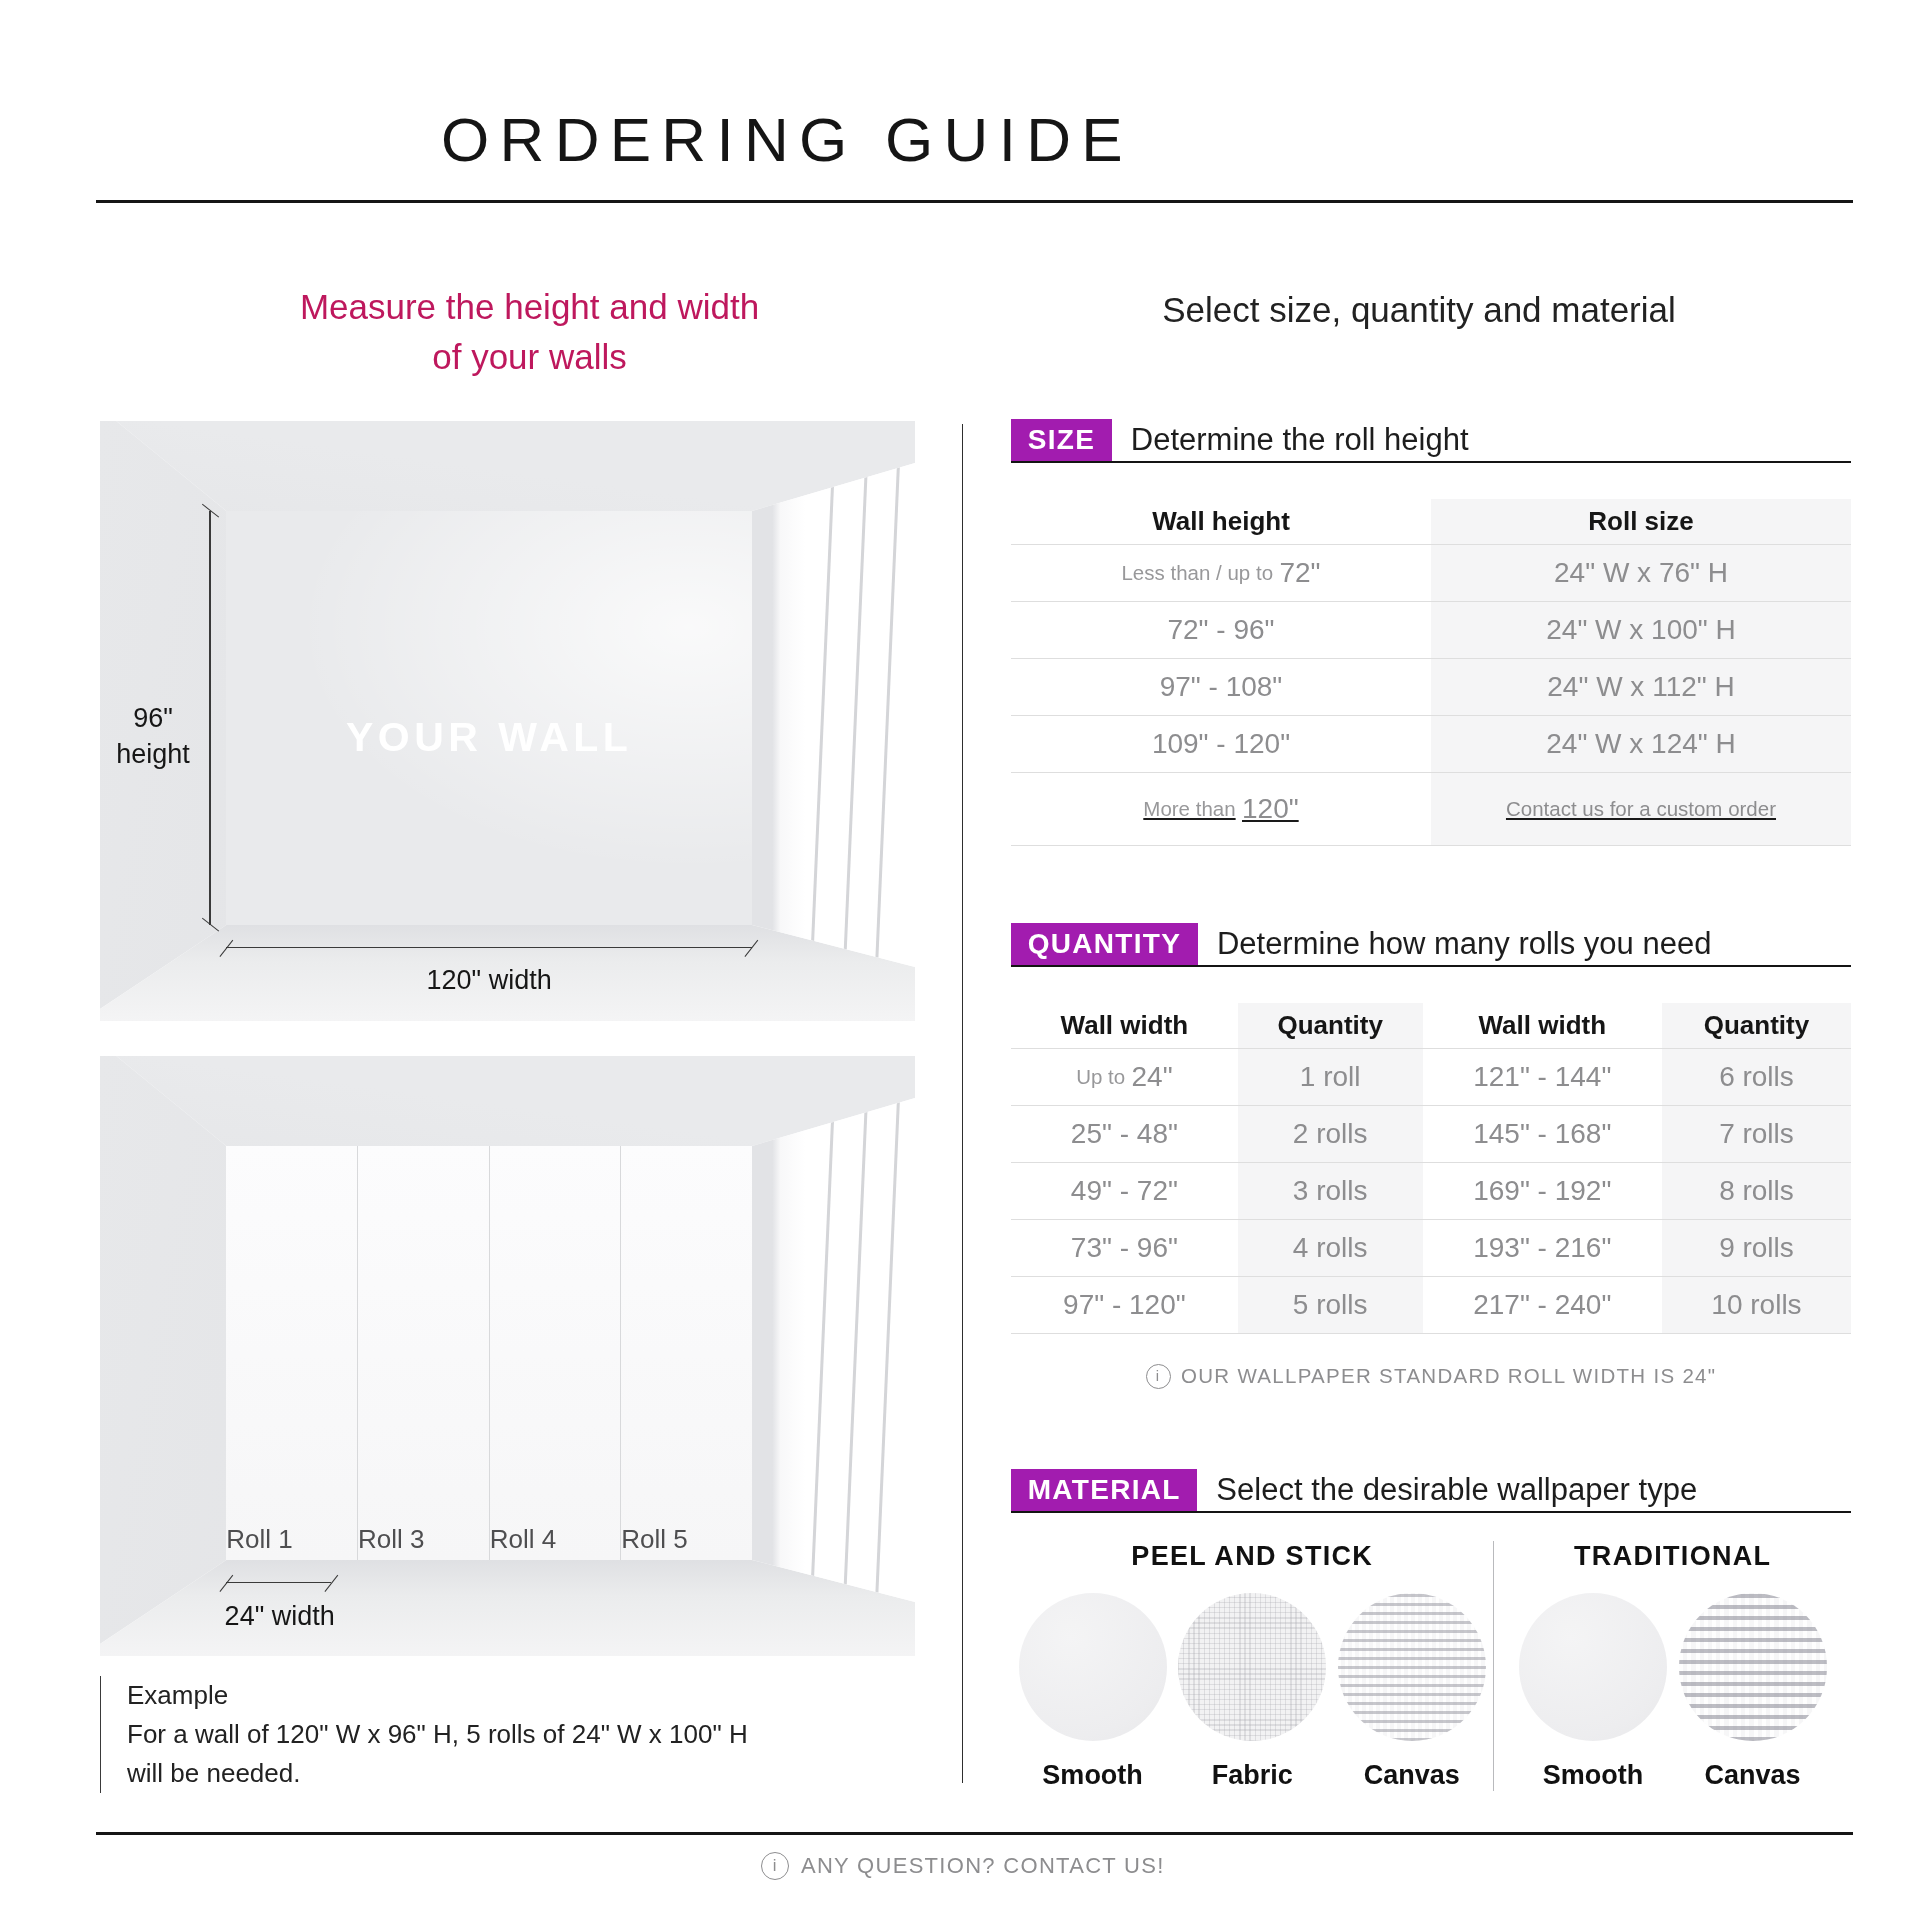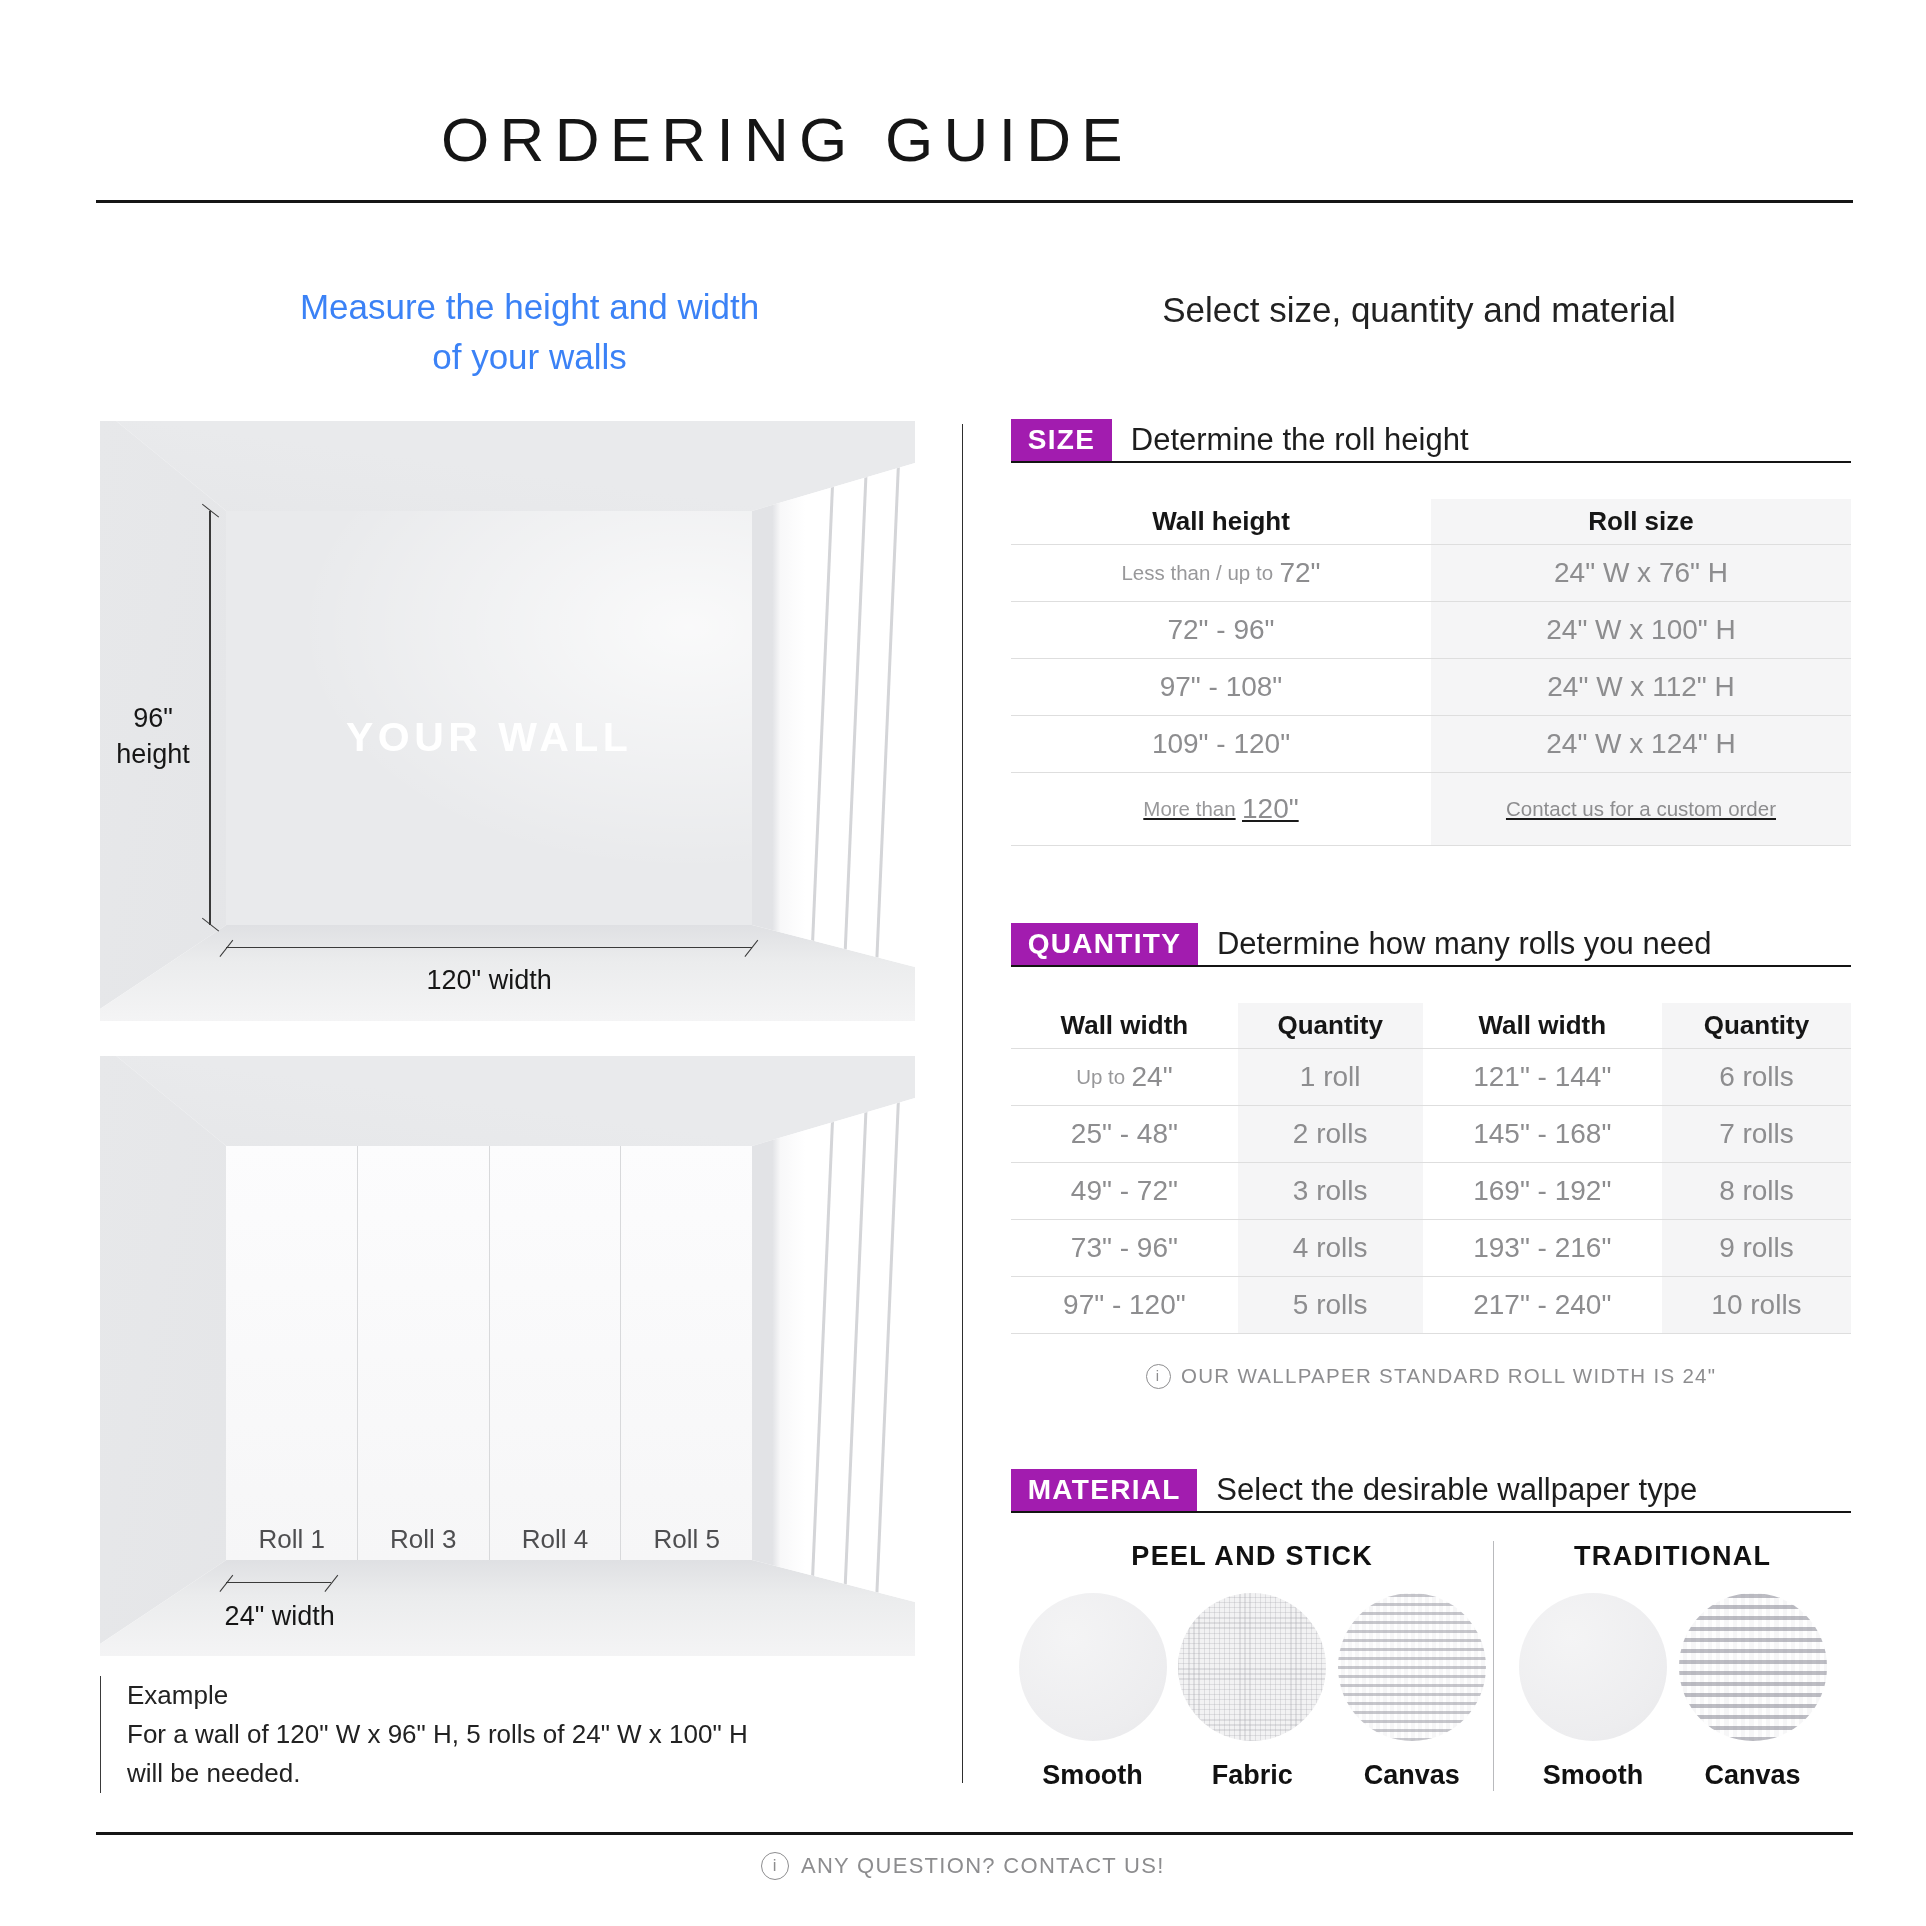--- a/index.html
+++ b/index.html
@@ -8,21 +8,21 @@
   
   .title{position:absolute;top:62px;left:0;width:1574px;text-align:center;
     font-size:62px;font-weight:400;letter-spacing:10.3px;color:#151515;}
   .rule{position:absolute;left:96px;width:1757px;height:2.6px;background:#161616;}
   .top-rule{top:200px;}
   .footer-rule{top:1832px;}
   .col-divider{position:absolute;left:962px;top:424px;width:1.3px;height:1359px;background:#2e2e2e;}
 
   
   .left-heading{position:absolute;left:96px;top:282px;width:867px;text-align:center;
-    font-size:35px;line-height:1.42;color:#3b82f6;}
+    font-size:35px;line-height:1.42;color:#be185d;}
   .right-heading{position:absolute;left:989px;top:290px;width:860px;text-align:center;
     font-size:35px;color:#222;}
 
   
   .room{position:absolute;left:100px;width:815px;height:600px;background:#fff;overflow:hidden;}
   .room1{top:421px;} .room2{top:1056px;}
   .layer{position:absolute;inset:0;}
   .ceiling{clip-path:polygon(2% 0,100% 0,100% 7%,80% 15%,15.5% 15%);
     background:linear-gradient(188deg,#e9eaec 15%,#d7d8db 95%);}
   .wall-left{clip-path:polygon(2% 0,15.5% 15%,15.5% 84%,0 98%,0 0);
@@ -49,21 +49,21 @@
   .dim-h::before,.dim-h::after{content:"";position:absolute;top:-9.6px;width:1.3px;height:20.5px;
     background:#3a3a3a;transform:rotate(38deg);}
   .dim-h::before{left:-0.6px;} .dim-h::after{right:-0.6px;}
   .dim-h-label{position:absolute;left:15.5%;width:64.5%;top:90.6%;text-align:center;
     font-size:27px;color:#161616;}
 
   .strips{position:absolute;left:15.5%;top:15%;width:64.5%;height:69%;display:flex;}
   .strip{flex:1;position:relative;background:linear-gradient(180deg,#fcfcfd,#f6f6f7);
     border-right:1.3px solid #d8d9db;}
   .strip:last-child{border-right:none;}
-  .roll-label{position:absolute;bottom:5.1px;left:0;width:100%;text-align:center;
+  .roll-label{position:absolute;bottom:5.1px;left:0;width:100%;
     font-size:26px;color:#4e4e50;}
   .dim-h-small{position:absolute;left:15.5%;width:12.9%;top:87.7%;height:1.3px;background:#3a3a3a;}
   .dim-h-small::before,.dim-h-small::after{content:"";position:absolute;top:-9.6px;width:1.3px;height:20.5px;
     background:#3a3a3a;transform:rotate(38deg);}
   .dim-h-small::before{left:-0.6px;} .dim-h-small::after{right:-0.6px;}
   .dim-h-small-label{position:absolute;left:12.8%;width:18.5%;top:90.8%;text-align:center;
     font-size:27px;color:#161616;}
 
   
   .example{position:absolute;left:100px;top:1676px;width:828px;border-left:1.9px solid #3a3a3a;

